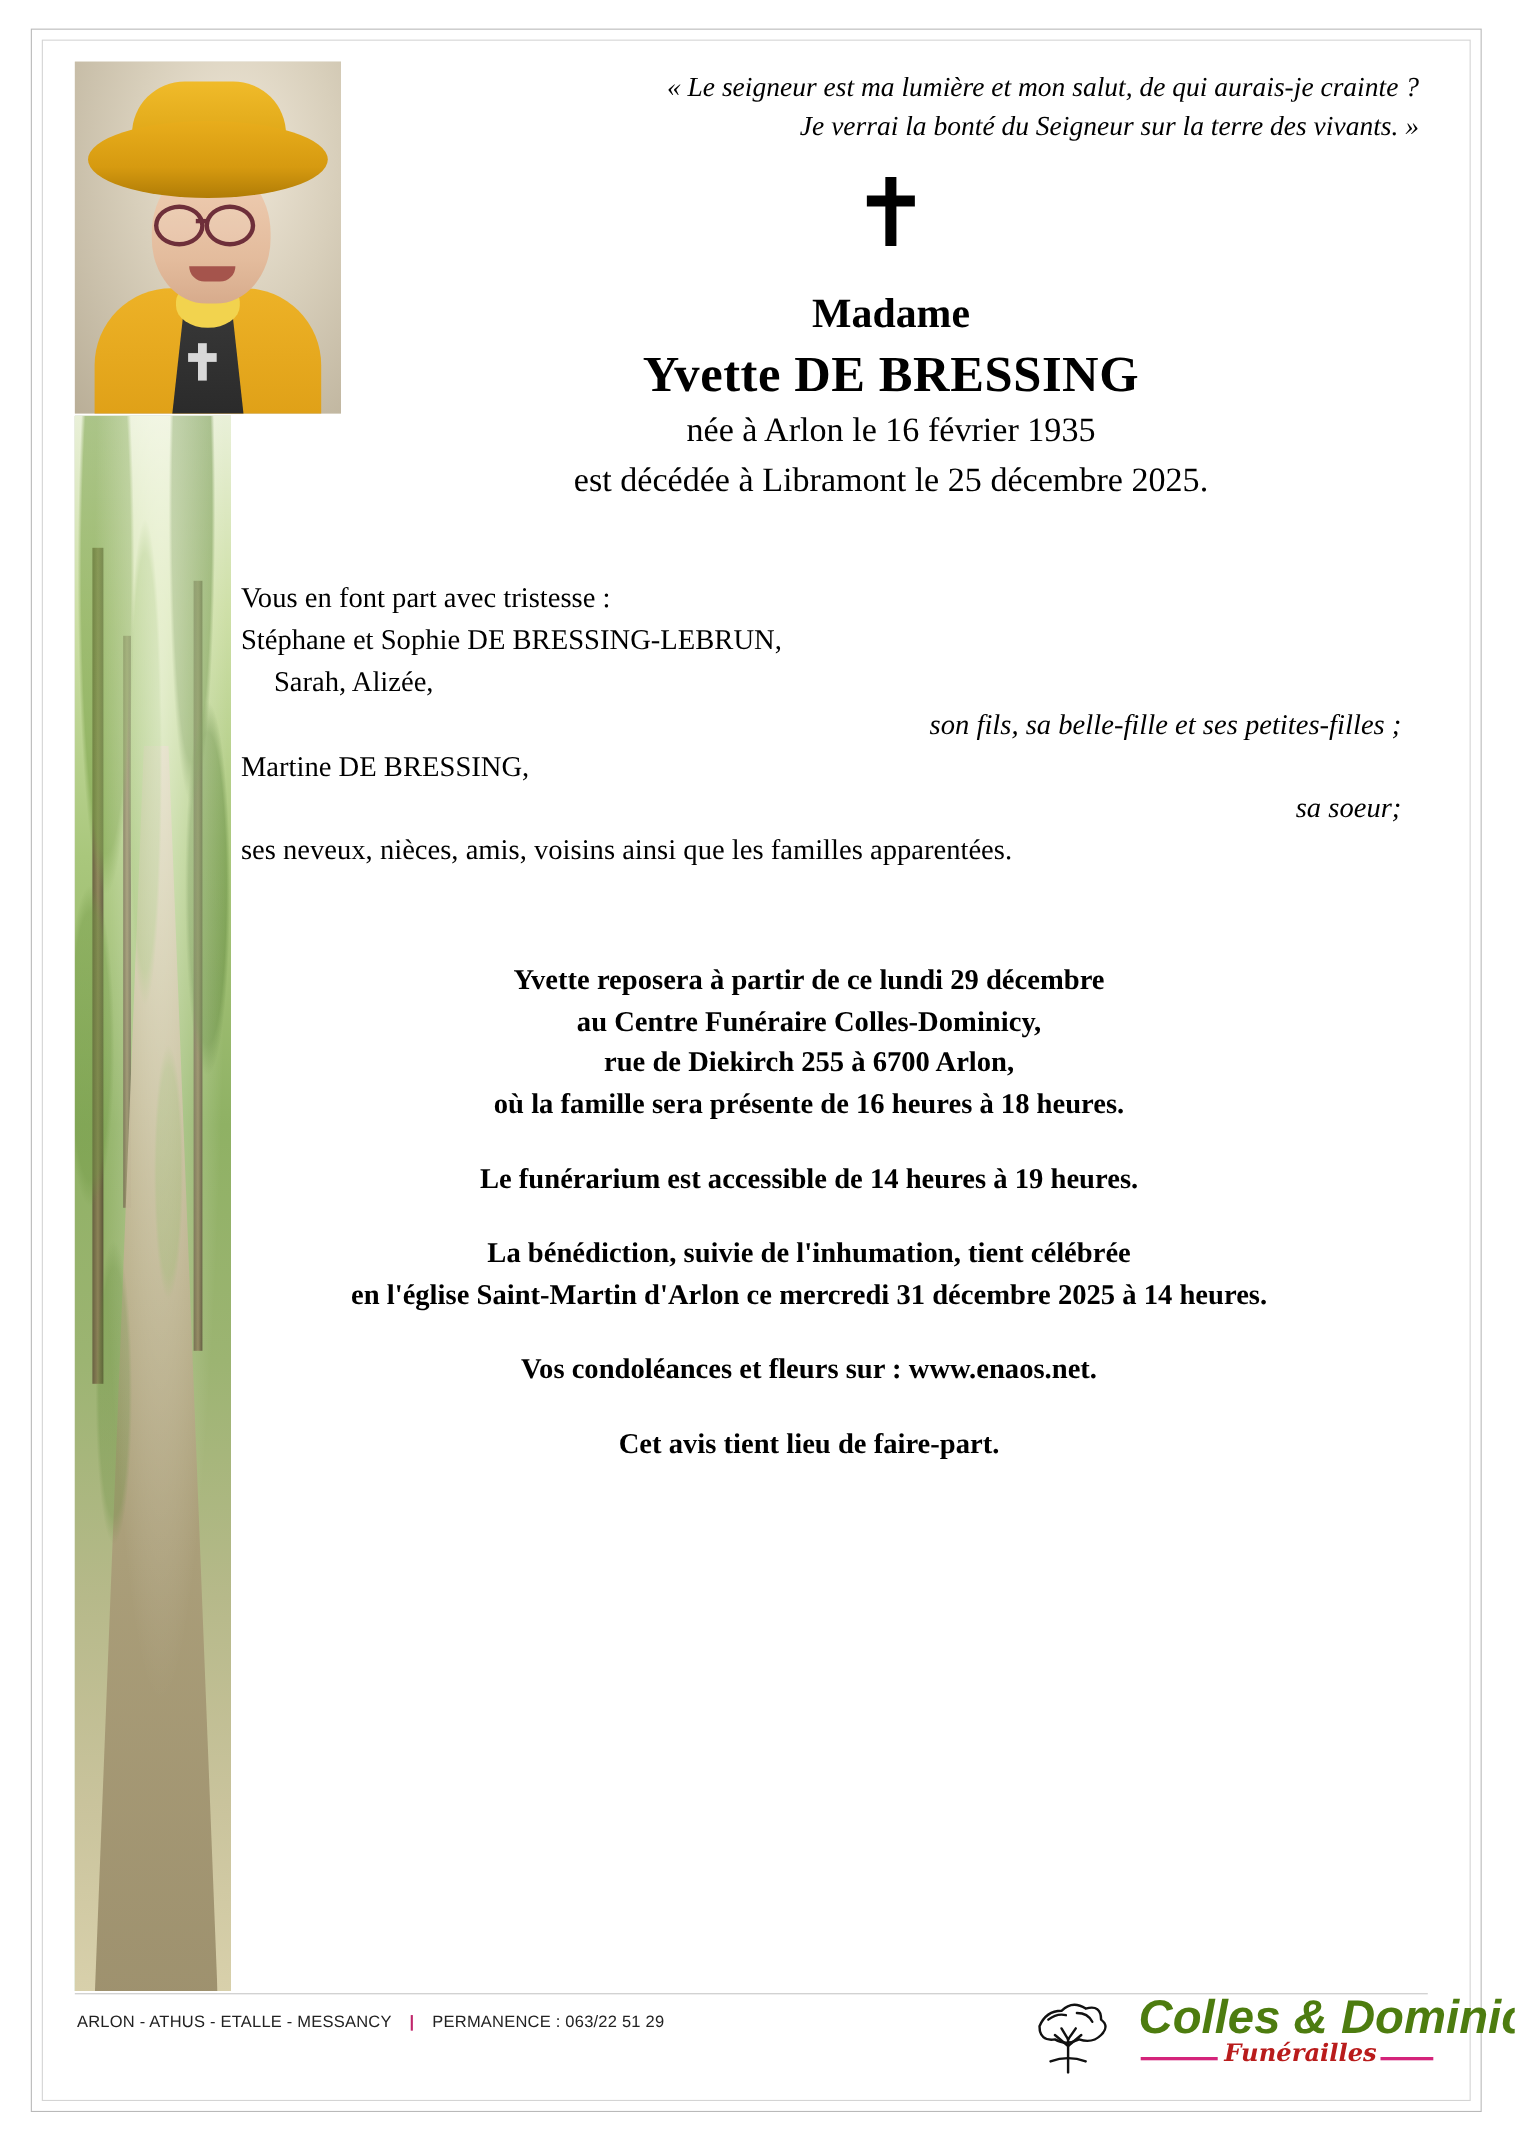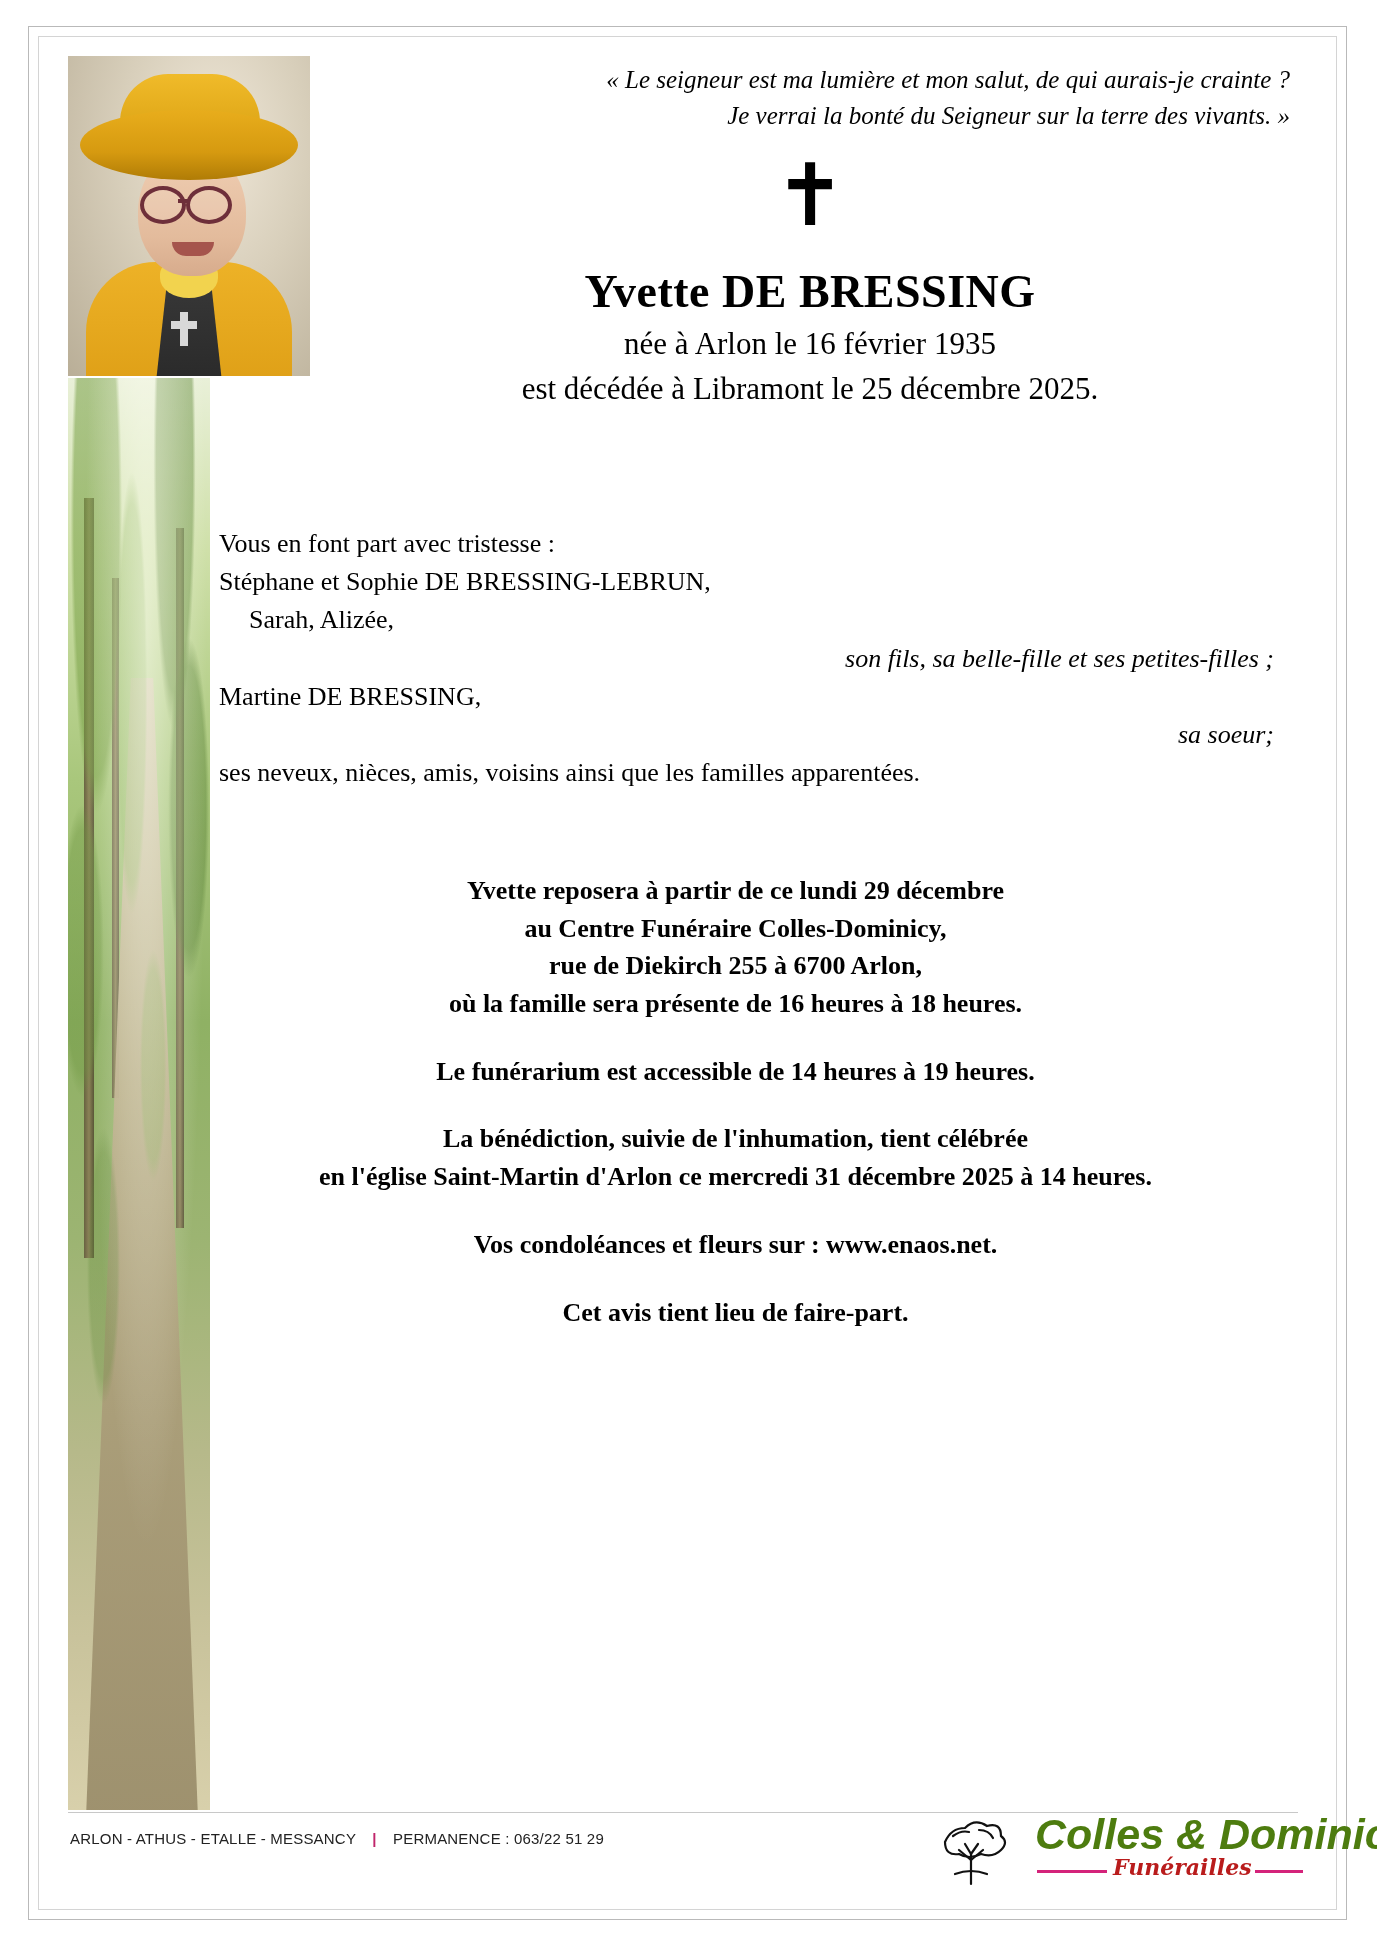--- a/index.html
+++ b/index.html
@@ -366,20 +366,21 @@
   </div>
 
   <div class="verse">
     <div>« Le seigneur est ma lumière et mon salut, de qui aurais-je crainte ?</div>
     <div>Je verrai la bonté du Seigneur sur la terre des vivants. »</div>
   </div>
 
   <div class="cross-glyph">✝</div>
 
   <div class="name-block">
+    <div class="madame">Madame</div>
     <div class="fullname">Yvette DE BRESSING</div>
     <div class="birth">née à Arlon le 16 février 1935</div>
     <div class="death">est décédée à Libramont le 25 décembre 2025.</div>
   </div>
 
   <div class="family">
     <div>Vous en font part avec tristesse :</div>
     <div>Stéphane et Sophie DE BRESSING-LEBRUN,</div>
     <div class="indent1">Sarah, Alizée,</div>
     <div class="role">son fils, sa belle-fille et ses petites-filles ;</div>

